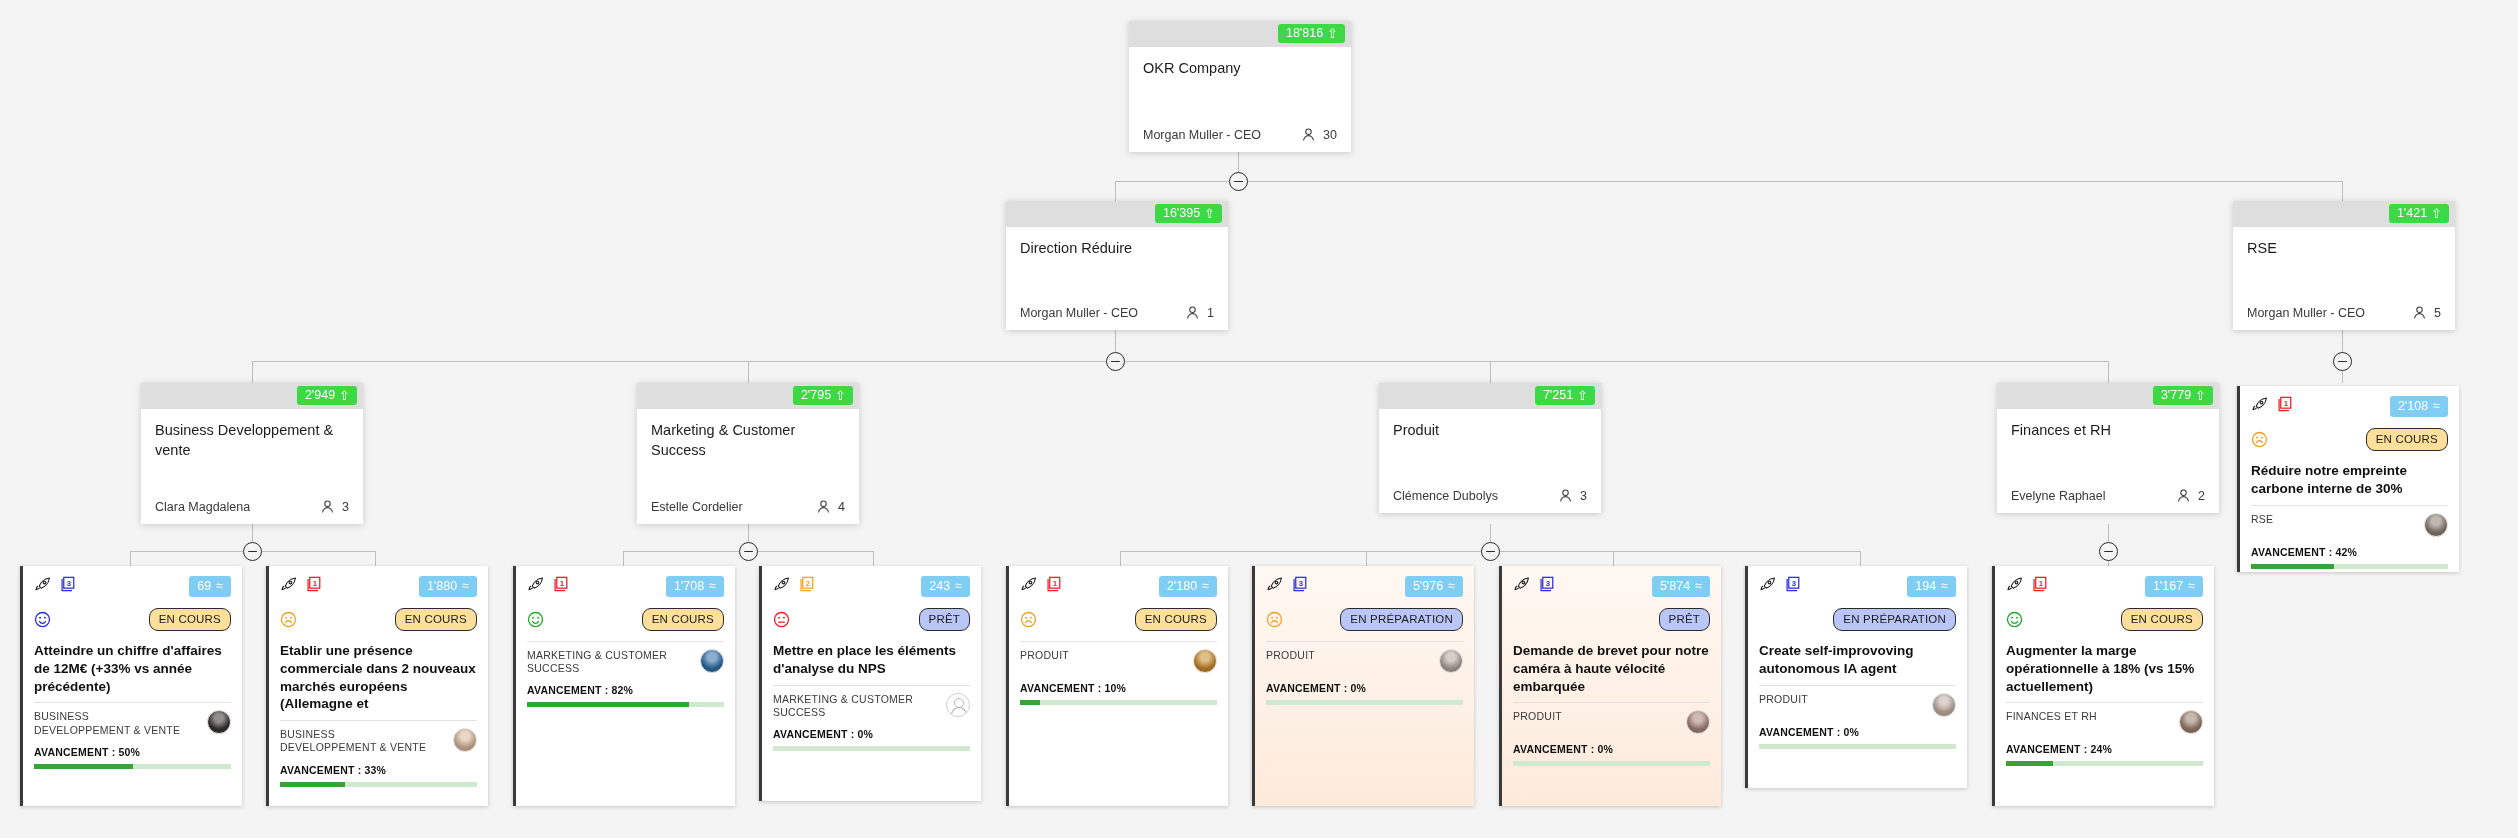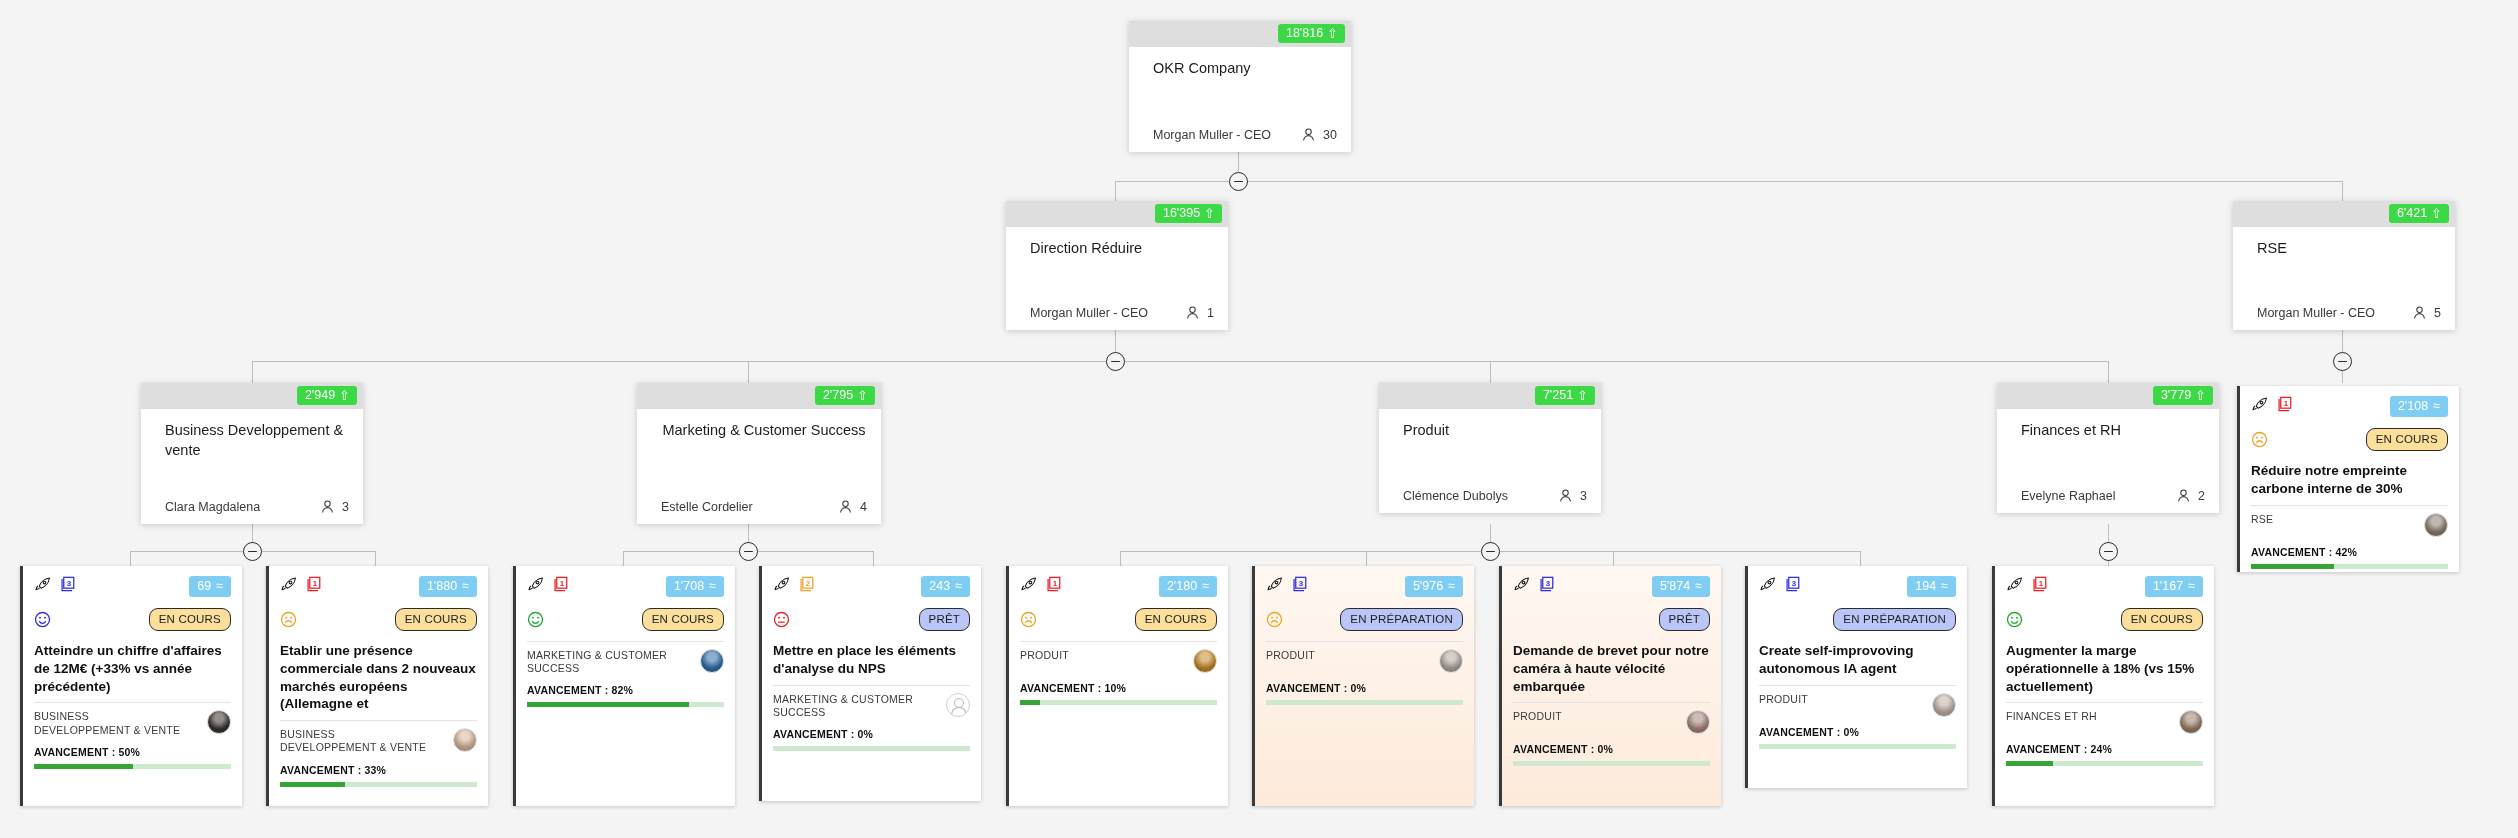--- a/index.html
+++ b/index.html
@@ -35,21 +35,21 @@
   }
   .orgnode .kpi{
     position:absolute;right:6px;top:3px;
     background:#3dd845;color:#fff;border-radius:3px;
     font-size:12.5px;padding:3px 7px 3px 8px;
     display:flex;align-items:center;gap:4px;line-height:1;
     white-space:nowrap;
   }
   .orgnode .kpi .arrow{font-size:13px;line-height:1;}
   .orgnode .body{
-    background:#fff;padding:12px 14px 10px 24px;
+    background:#fff;padding:12px 14px 10px 14px;
     display:flex;flex-direction:column;height:calc(100% - 26px);
     box-sizing:border-box;
   }
   .orgnode .title{
     font-size:14.5px;color:#1d1d1d;font-weight:400;line-height:1.35;
   }
   .orgnode .foot{
     margin-top:auto;display:flex;align-items:center;justify-content:space-between;
     font-size:12.5px;color:#3a3a3a;
   }
@@ -217,21 +217,21 @@
             </svg>
           <span>1</span>
         </span>
       </div>
     </div>
   </div>
 
   <div class="orgnode" style="left:2233px;top:190px;width:222px;height:129px;">
     <div class="head">
       <div class="kpi">
-        <span>6'421</span>
+        <span>1'421</span>
         <span class="arrow">⇧</span>
       </div>
     </div>
     <div class="body">
       <div class="title">RSE</div>
       <div class="foot">
         <span>Morgan Muller - CEO</span>
         <span class="people">
           <svg width="15" height="15" viewBox="0 0 16 16">
               <circle cx="8" cy="5" r="2.9" fill="none" stroke="#3a3a3a" stroke-width="1.1"></circle>
@@ -258,21 +258,21 @@
           <svg width="15" height="15" viewBox="0 0 16 16">
               <circle cx="8" cy="5" r="2.9" fill="none" stroke="#3a3a3a" stroke-width="1.1"></circle>
               <path d="M2.8 14.4a5.2 5.2 0 0 1 10.4 0" fill="none" stroke="#3a3a3a" stroke-width="1.1"></path>
             </svg>
           <span>3</span>
         </span>
       </div>
     </div>
   </div>
 
-  <div class="orgnode" style="left:637px;top:372px;width:244px;height:141px;text-align:center;">
+  <div class="orgnode" style="left:637px;top:372px;width:222px;height:141px;">
     <div class="head">
       <div class="kpi">
         <span>2'795</span>
         <span class="arrow">⇧</span>
       </div>
     </div>
     <div class="body">
       <div class="title">Marketing &amp; Customer Success</div>
       <div class="foot">
         <span>Estelle Cordelier</span>

